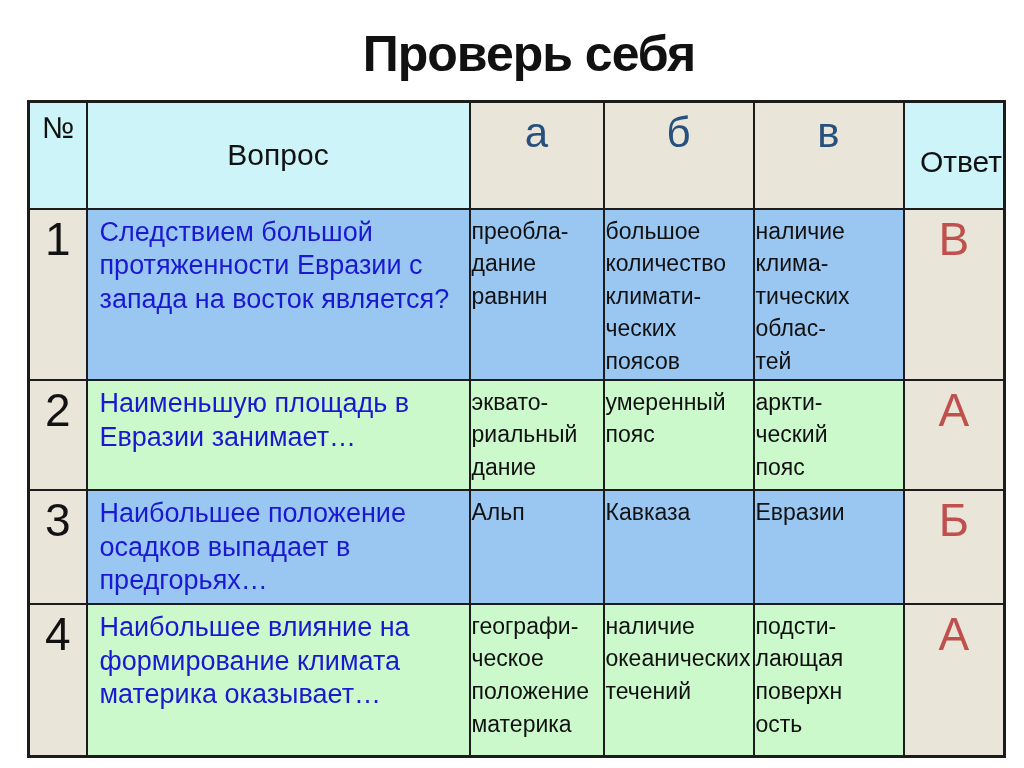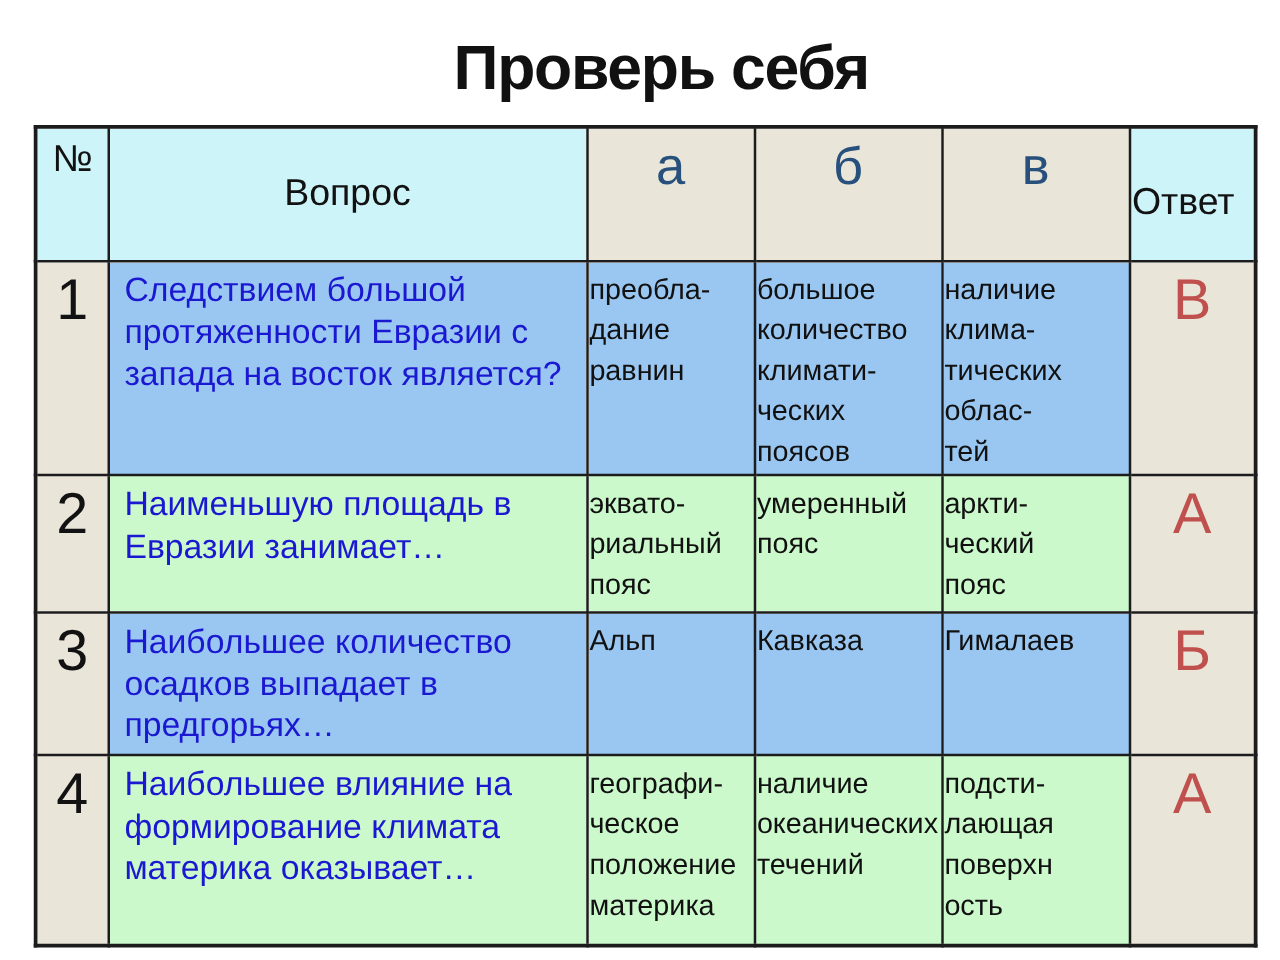--- a/index.html
+++ b/index.html
@@ -62,21 +62,21 @@
   }
   .th-option {
     background: var(--beige, #e9e6d9);
     vertical-align: top; text-align: center;
     padding-top: 6px;
     font-size: 42px; font-weight: normal;
     color: var(--option-letter, #27507c);
   }
   .th-answer {
     background: var(--header-cyan, #cdf4f9);
-    vertical-align: middle; text-align: left;
+    vertical-align: middle; text-align: right;
     padding-top: 14px;
     font-size: 30px; font-weight: normal; color: #121212;
   }
 
   
   .td-num {
     background: var(--beige, #e9e6d9);
     vertical-align: top; text-align: center;
     padding-top: 2px;
     font-size: 46px; color: #121212;
@@ -147,34 +147,34 @@
 тических
 облас-
 тей</td>
         <td class="td-answer">В</td>
       </tr>
       <tr class="r2 tone-green">
         <td class="td-num">2</td>
         <td class="td-question">Наименьшую площадь в Евразии занимает…</td>
         <td class="td-option">эквато-
 риальный
-пояс</td>
+дание</td>
         <td class="td-option">умеренный
 пояс</td>
         <td class="td-option">аркти-
 ческий
 пояс</td>
         <td class="td-answer">А</td>
       </tr>
       <tr class="r3 tone-blue">
         <td class="td-num">3</td>
-        <td class="td-question">Наибольшее количество осадков выпадает в предгорьях…</td>
+        <td class="td-question">Наибольшее положение осадков выпадает в предгорьях…</td>
         <td class="td-option">Альп</td>
         <td class="td-option">Кавказа</td>
-        <td class="td-option">Гималаев</td>
+        <td class="td-option">Евразии</td>
         <td class="td-answer">Б</td>
       </tr>
       <tr class="r4 tone-green">
         <td class="td-num">4</td>
         <td class="td-question">Наибольшее влияние на формирование климата материка оказывает…</td>
         <td class="td-option">географи-
 ческое
 положение
 материка</td>
         <td class="td-option">наличие

